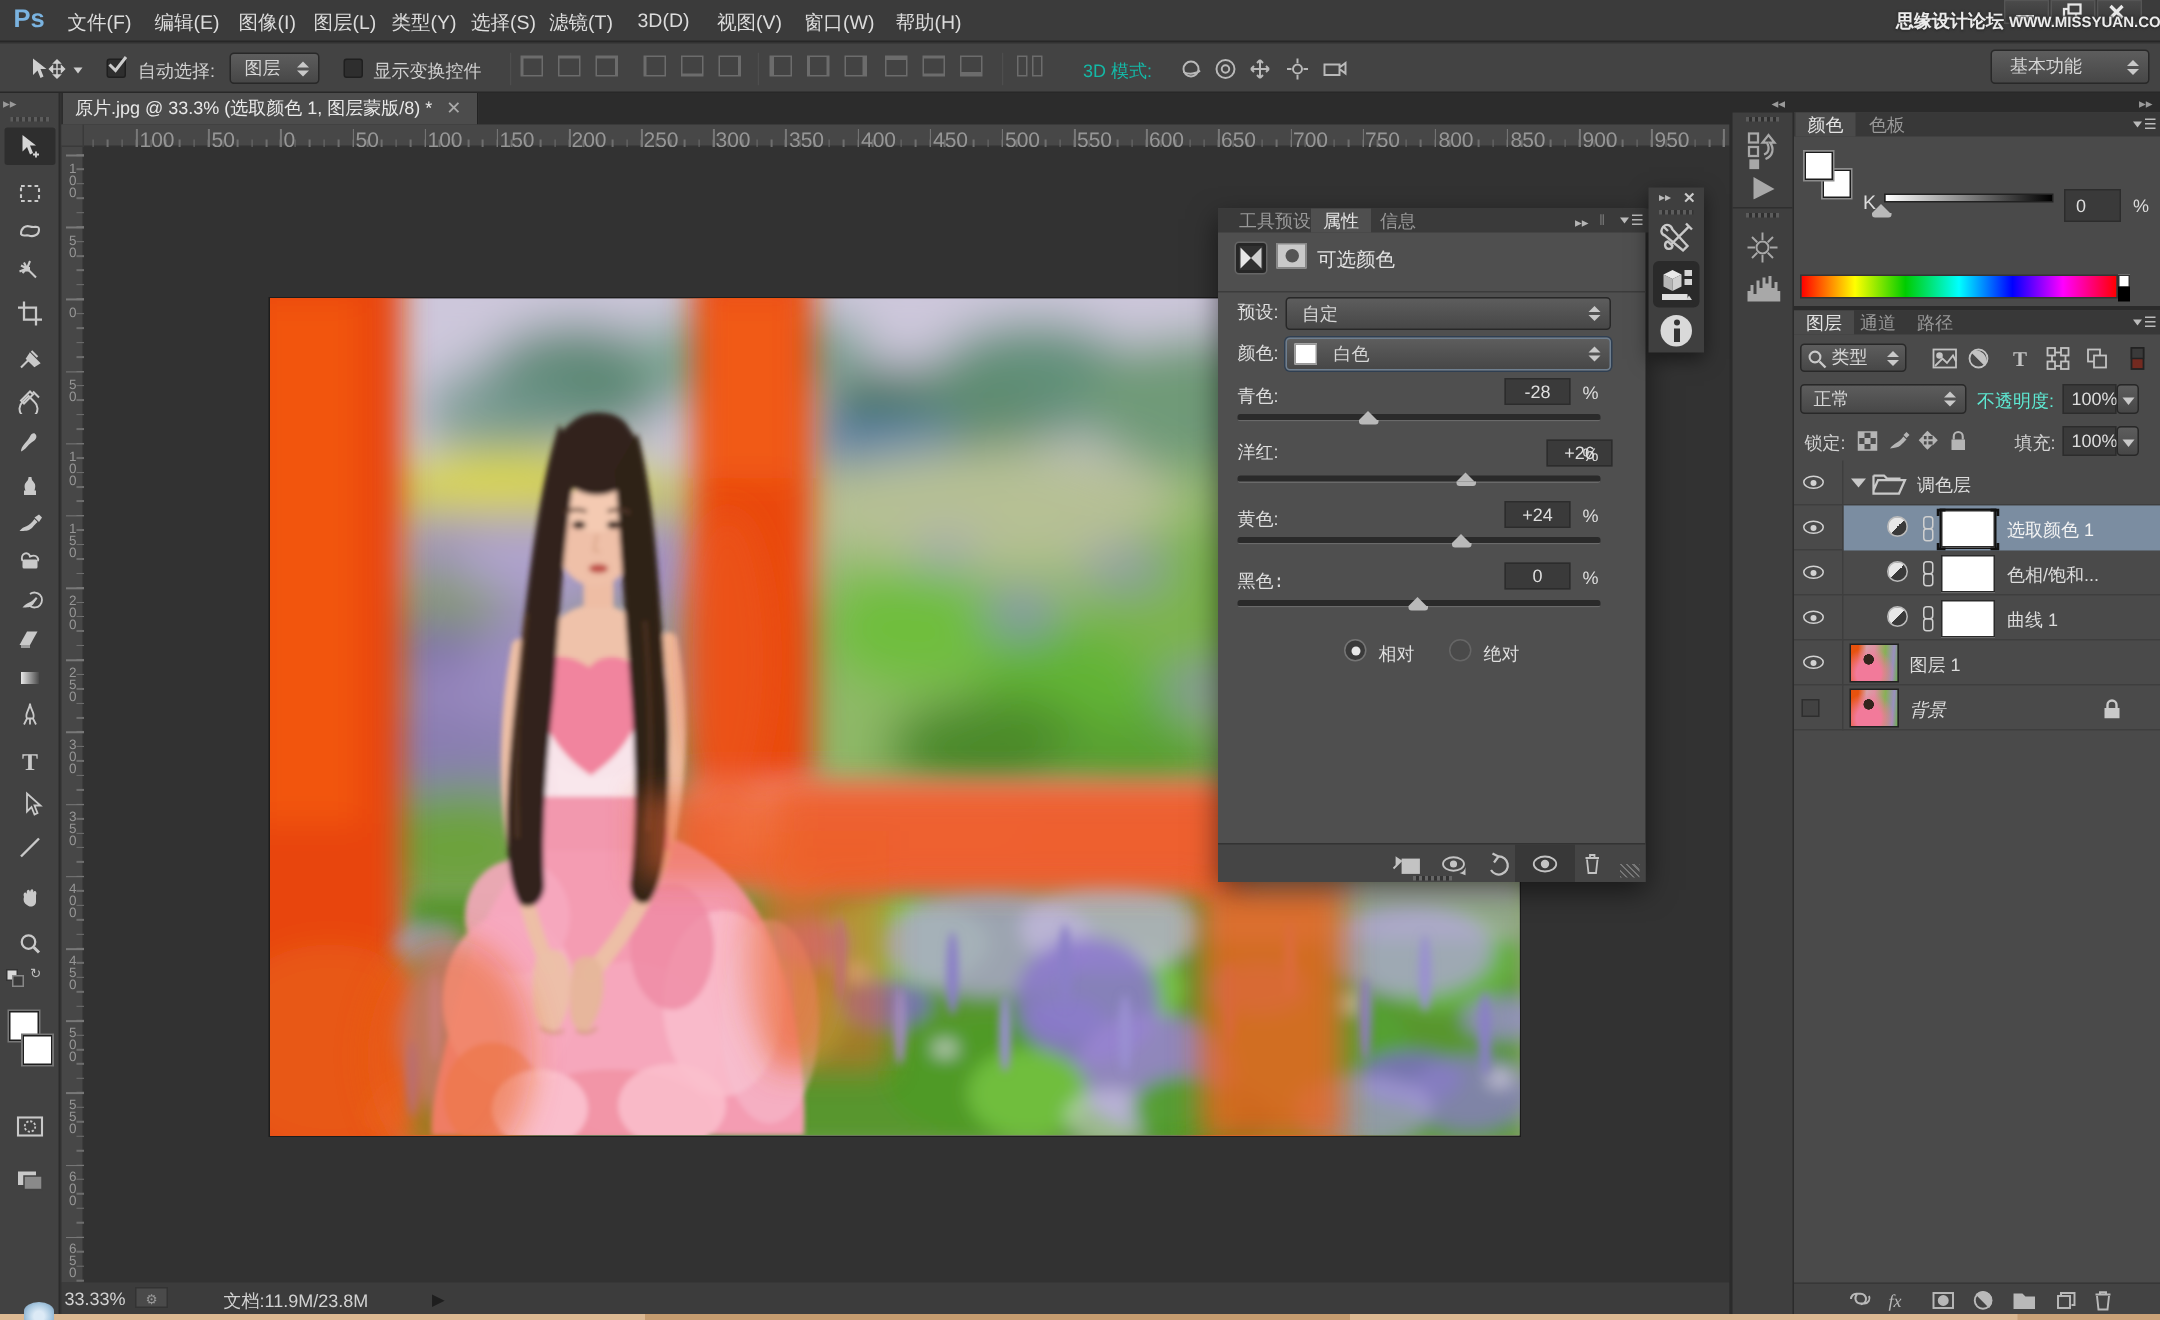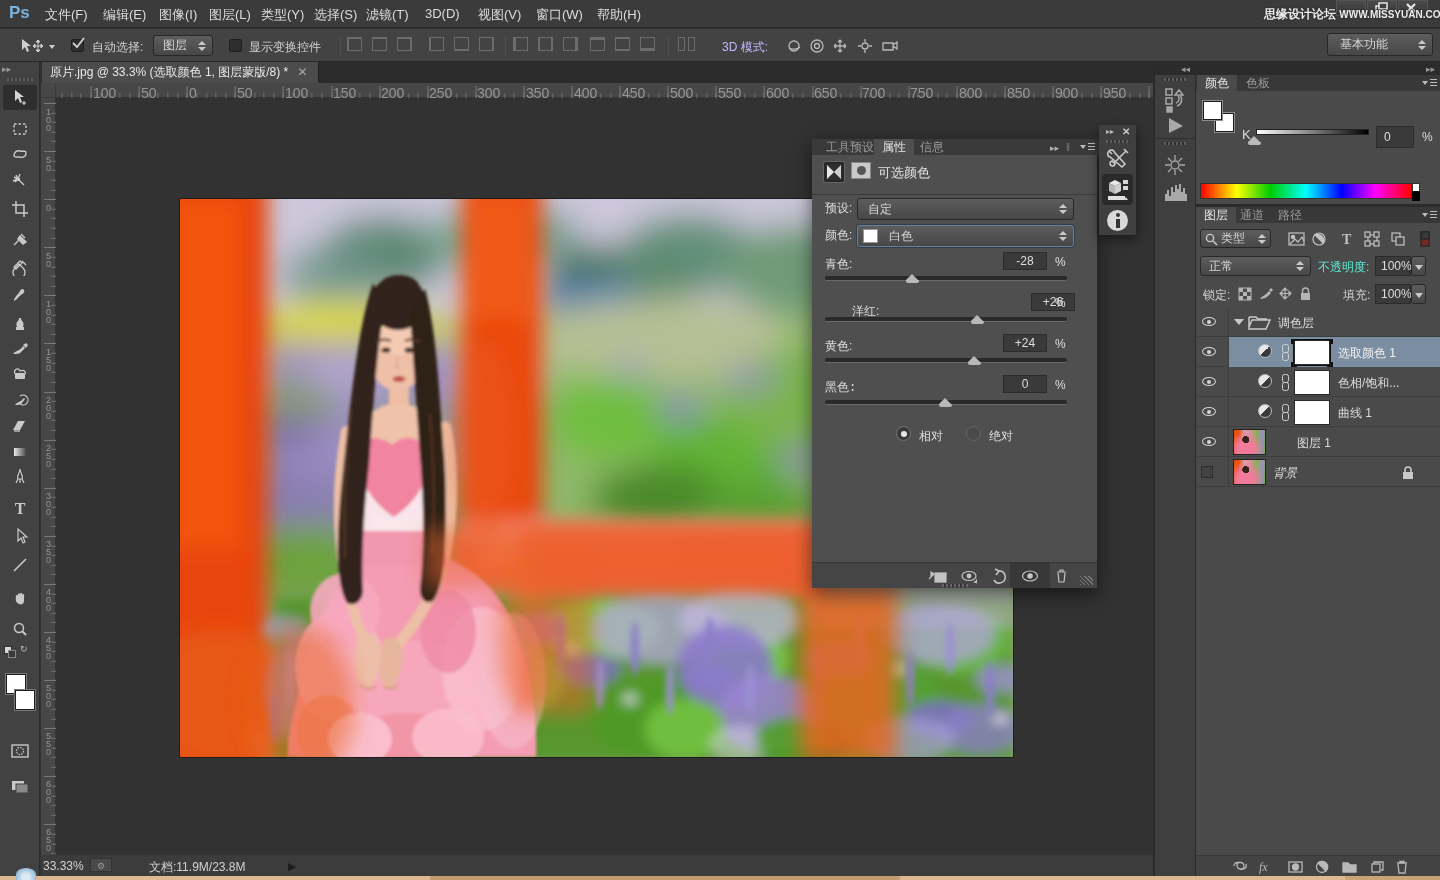--- a/index.html
+++ b/index.html
@@ -158,21 +158,21 @@
   <span class="abs" style="left:505px; top:6px; width:1px; height:22px; background:#383838; border-right:1px solid #4e4e4e;"></span>
   <span class="oicon" style="left:513px; border-left-width:3px;"></span>
   <span class="oicon" style="left:538px; border-left-width:2px; border-right-width:2px;"></span>
   <span class="oicon" style="left:563px; border-right-width:3px;"></span>
   <span class="oicon" style="left:590px; border-top-width:3px;"></span>
   <span class="oicon" style="left:615px; border-top-width:2px; border-bottom-width:2px;"></span>
   <span class="oicon" style="left:640px; border-bottom-width:3px;"></span>
   <span class="abs" style="left:668px; top:6px; width:1px; height:22px; background:#383838; border-right:1px solid #4e4e4e;"></span>
   <span class="oicon" style="left:678px; width:7px;"></span>
   <span class="oicon" style="left:688px; width:7px;"></span>
-  <span class="abs" style="left:722px; top:10px; color:#c4b5fd;">3D 模式:</span>
+  <span class="abs" style="left:722px; top:10px; color:#14b8a6;">3D 模式:</span>
   <svg class="abs" style="left:785px;top:8px;" width="120" height="18" viewBox="0 0 120 18">
     <g stroke="#b9b9b9" stroke-width="1.3" fill="none">
       <circle cx="9" cy="9" r="5"></circle>
           <path d="M4 11 a7 4 0 0 0 11 -1"></path>
       <circle cx="32" cy="9" r="6"></circle>
           <circle cx="32" cy="9" r="2.5"></circle>
       <path d="M55 3 v12 M49 9 h12 M55 3 l-2 2 M55 3 l2 2 M55 15 l-2 -2 M55 15 l2 -2 M49 9 l2 -2 M49 9 l2 2 M61 9 l-2 -2 M61 9 l-2 2"></path>
       <circle cx="80" cy="9" r="3"></circle>
           <path d="M80 2 v3 M80 13 v3 M73 9 h3 M84 9 h3"></path>
       <path d="M98 6 h10 v7 h-10 z M108 8 l4 -3 v7 l-4 -3"></path>
@@ -696,21 +696,21 @@
       <span class="adji"></span>
           <span class="chain"></span>
       <span class="mthumb"></span>
       <span class="ltext" style="left:142px;">曲线 1</span>
     </div>
     <div class="lrow" style="top:220px;">
       <span class="eyecell">
             <span class="eye"></span>
           </span>
       <span class="pthumb"></span>
-      <span class="ltext" style="left:77px;margin-left:24px;">图层 1</span>
+      <span class="ltext" style="left:77px;">图层 1</span>
     </div>
     <div class="lrow" style="top:250px;">
       <span class="eyecell">
             <span class="abs" style="left:5px;top:9px;width:12px;height:12px;background:#424242;border:1px solid #2e2e2e;"></span>
           </span>
       <span class="pthumb"></span>
       <span class="ltext" style="left:77px;font-style:italic;">背景</span>
       <svg class="abs" style="left:206px;top:9px;" width="12" height="13" viewBox="0 0 12 13">
             <rect x="1" y="6" width="10" height="7" fill="#c9c9c9"></rect>
             <path d="M3 6 V4 a3 3 0 0 1 6 0 v2" fill="none" stroke="#c9c9c9" stroke-width="1.6"></path>
@@ -757,21 +757,21 @@
     <span class="flabel" style="top:45px;">预设:</span>
     <span class="ddbtn" style="left:45px;top:43px;width:217px;height:22px;line-height:20px;padding-left:10px;">自定<span class="updn"></span></span>
     <span class="flabel" style="top:72px;">颜色:</span>
     <span class="ddbtn" style="left:45px;top:70px;width:217px;height:22px;line-height:20px;padding-left:31px;border-color:#6f7f8f;box-shadow:0 0 0 1px #2f3f52;">白色<span class="updn"></span></span>
     <span class="abs" style="left:51px;top:74px;width:15px;height:14px;background:#fff;border:1px solid #999;"></span>
     <span class="flabel" style="top:101px;">青色:</span>
     <span class="valbox" style="left:191px;top:97px;width:44px;height:18px;line-height:16px;text-align:center;">-28</span>
     <span class="pct" style="left:243px;top:100px;">%</span>
     <span class="slider" style="top:121px;"></span>
         <span class="thumb" style="left:94px;top:119px;"></span>
-    <span class="flabel" style="top:148px;margin-left:27px;">洋红:</span>
+    <span class="flabel" style="top:138px;">洋红:</span>
     <span class="valbox" style="left:191px;top:138px;width:44px;height:18px;line-height:16px;text-align:center;margin-left:28px;">+26</span>
     <span class="pct" style="left:243px;top:141px;">%</span>
     <span class="slider" style="top:162px;"></span>
         <span class="thumb" style="left:159px;top:160px;"></span>
     <span class="flabel" style="top:183px;">黄色:</span>
     <span class="valbox" style="left:191px;top:179px;width:44px;height:18px;line-height:16px;text-align:center;">+24</span>
     <span class="pct" style="left:243px;top:182px;">%</span>
     <span class="slider" style="top:203px;"></span>
         <span class="thumb" style="left:156px;top:201px;"></span>
     <span class="flabel" style="top:224px;font-family:Liberation Mono, monospace;">黑色:</span>

